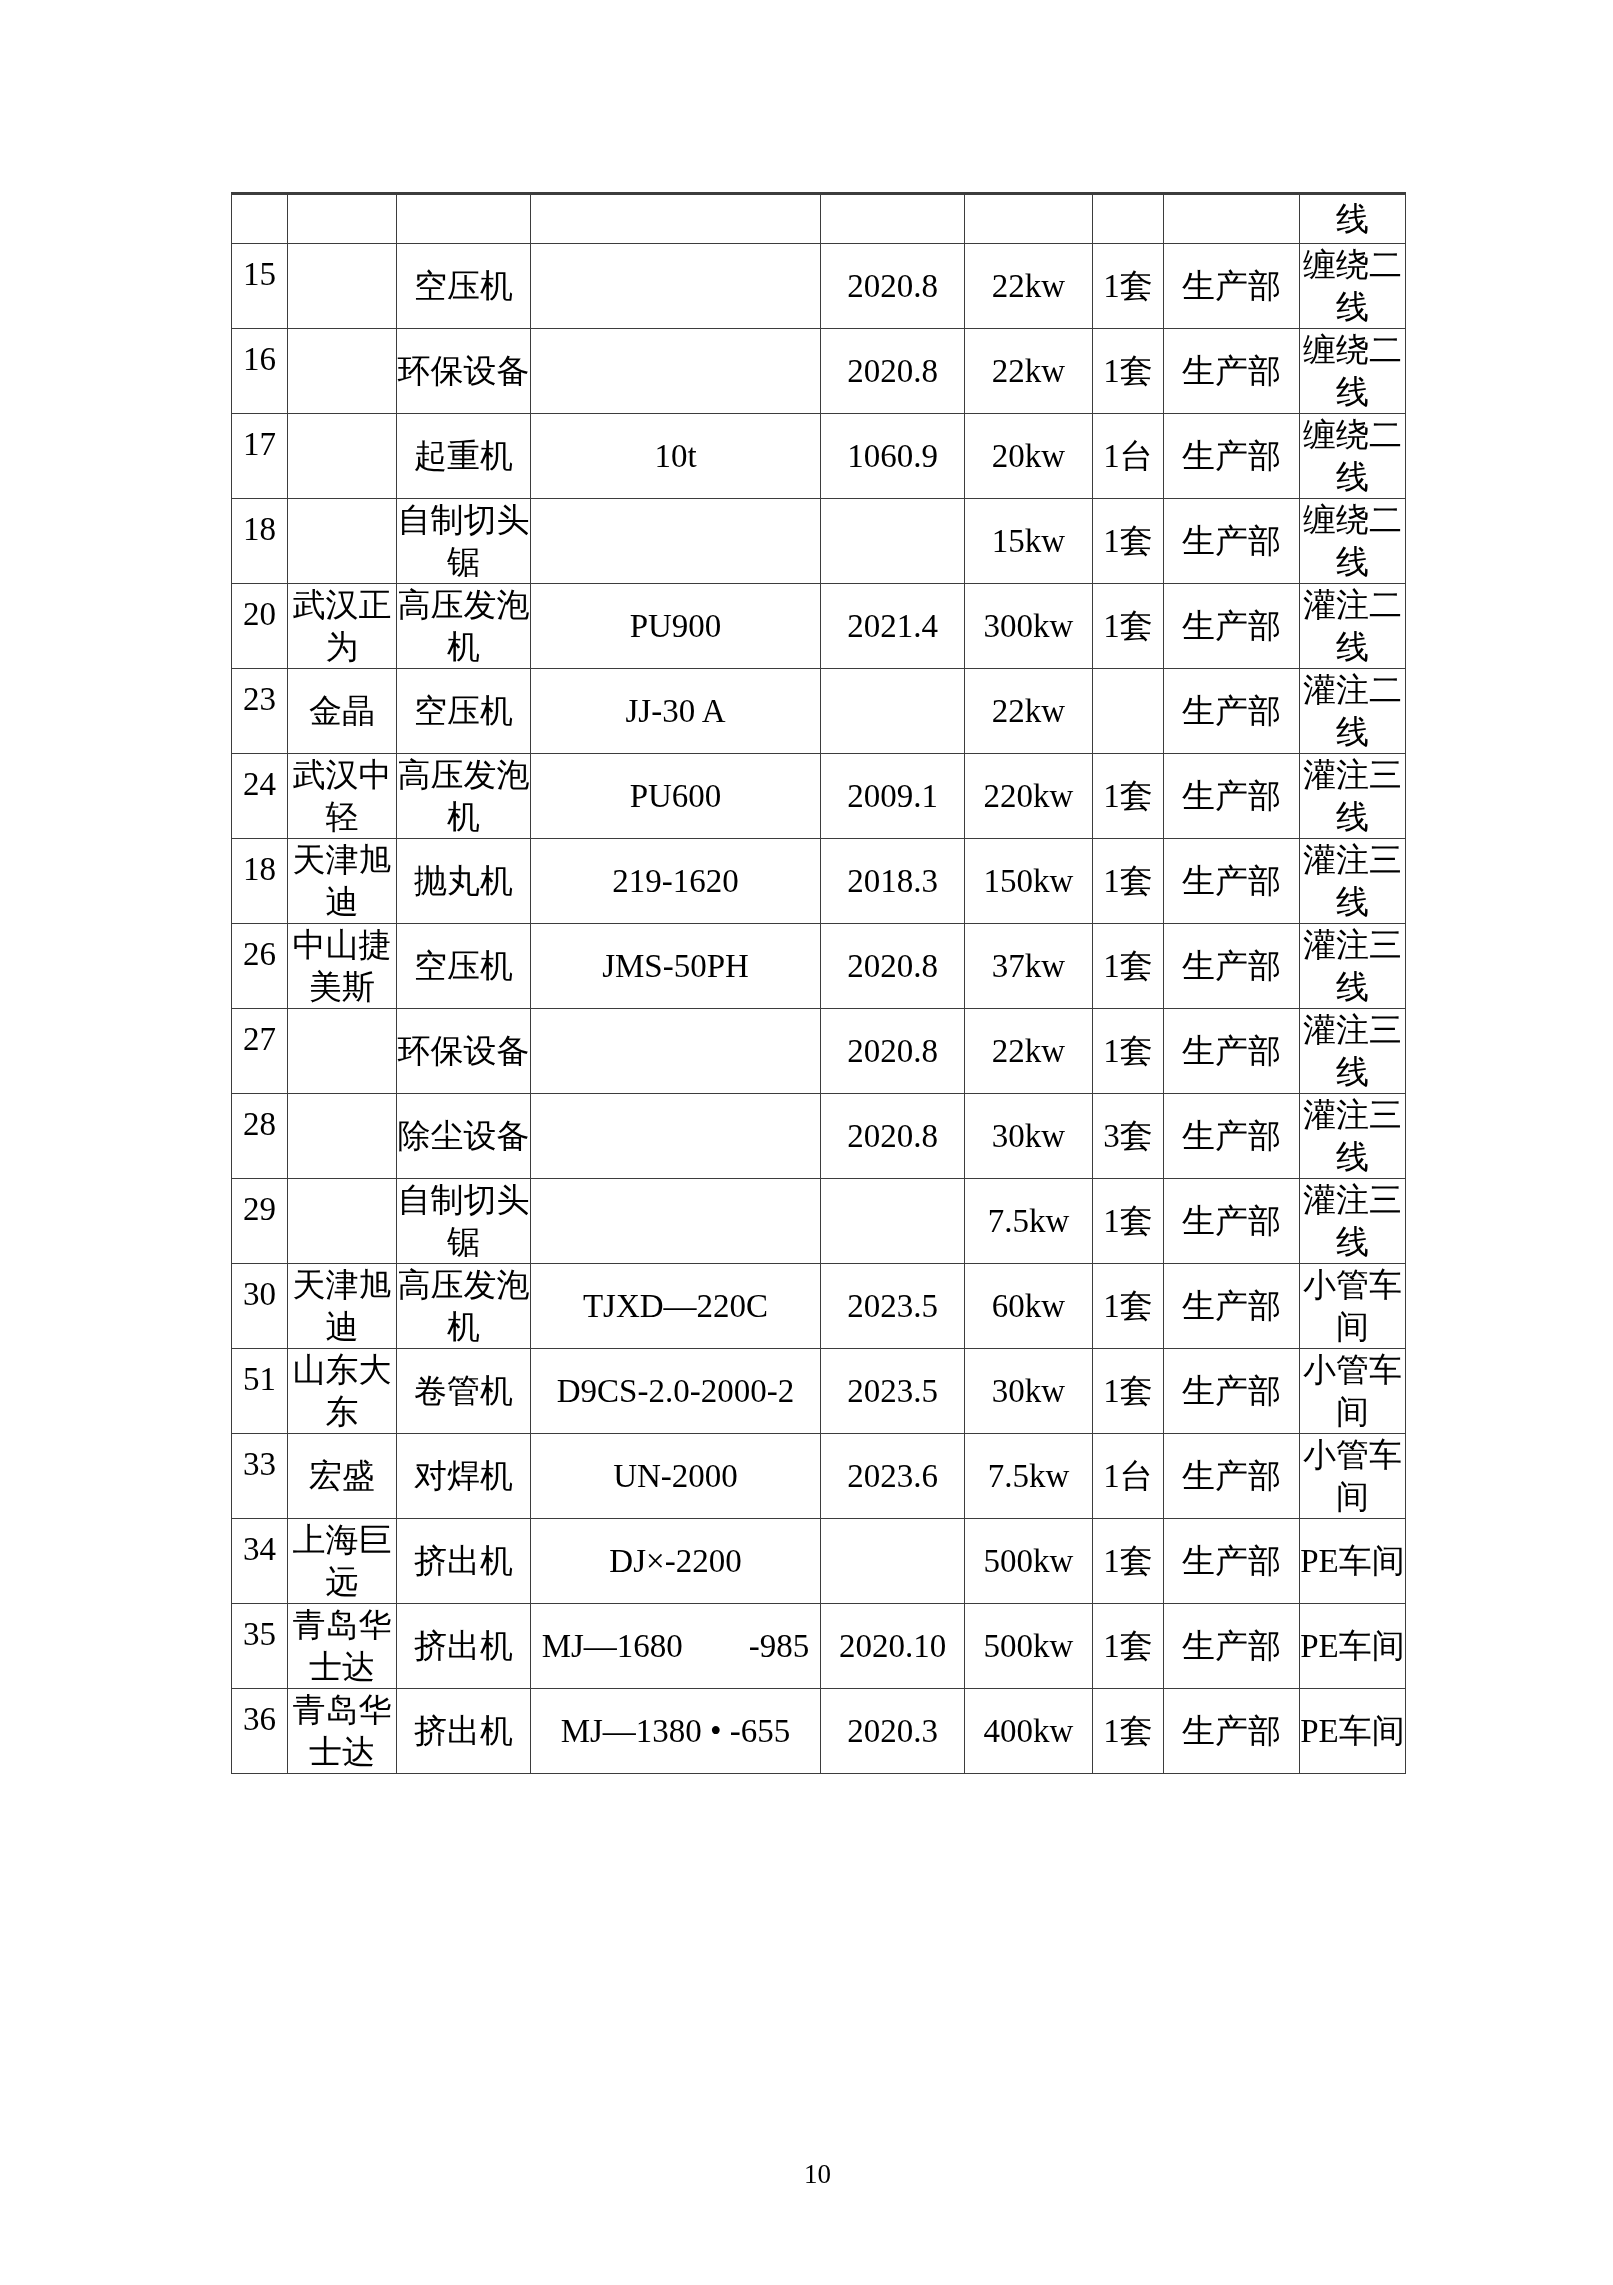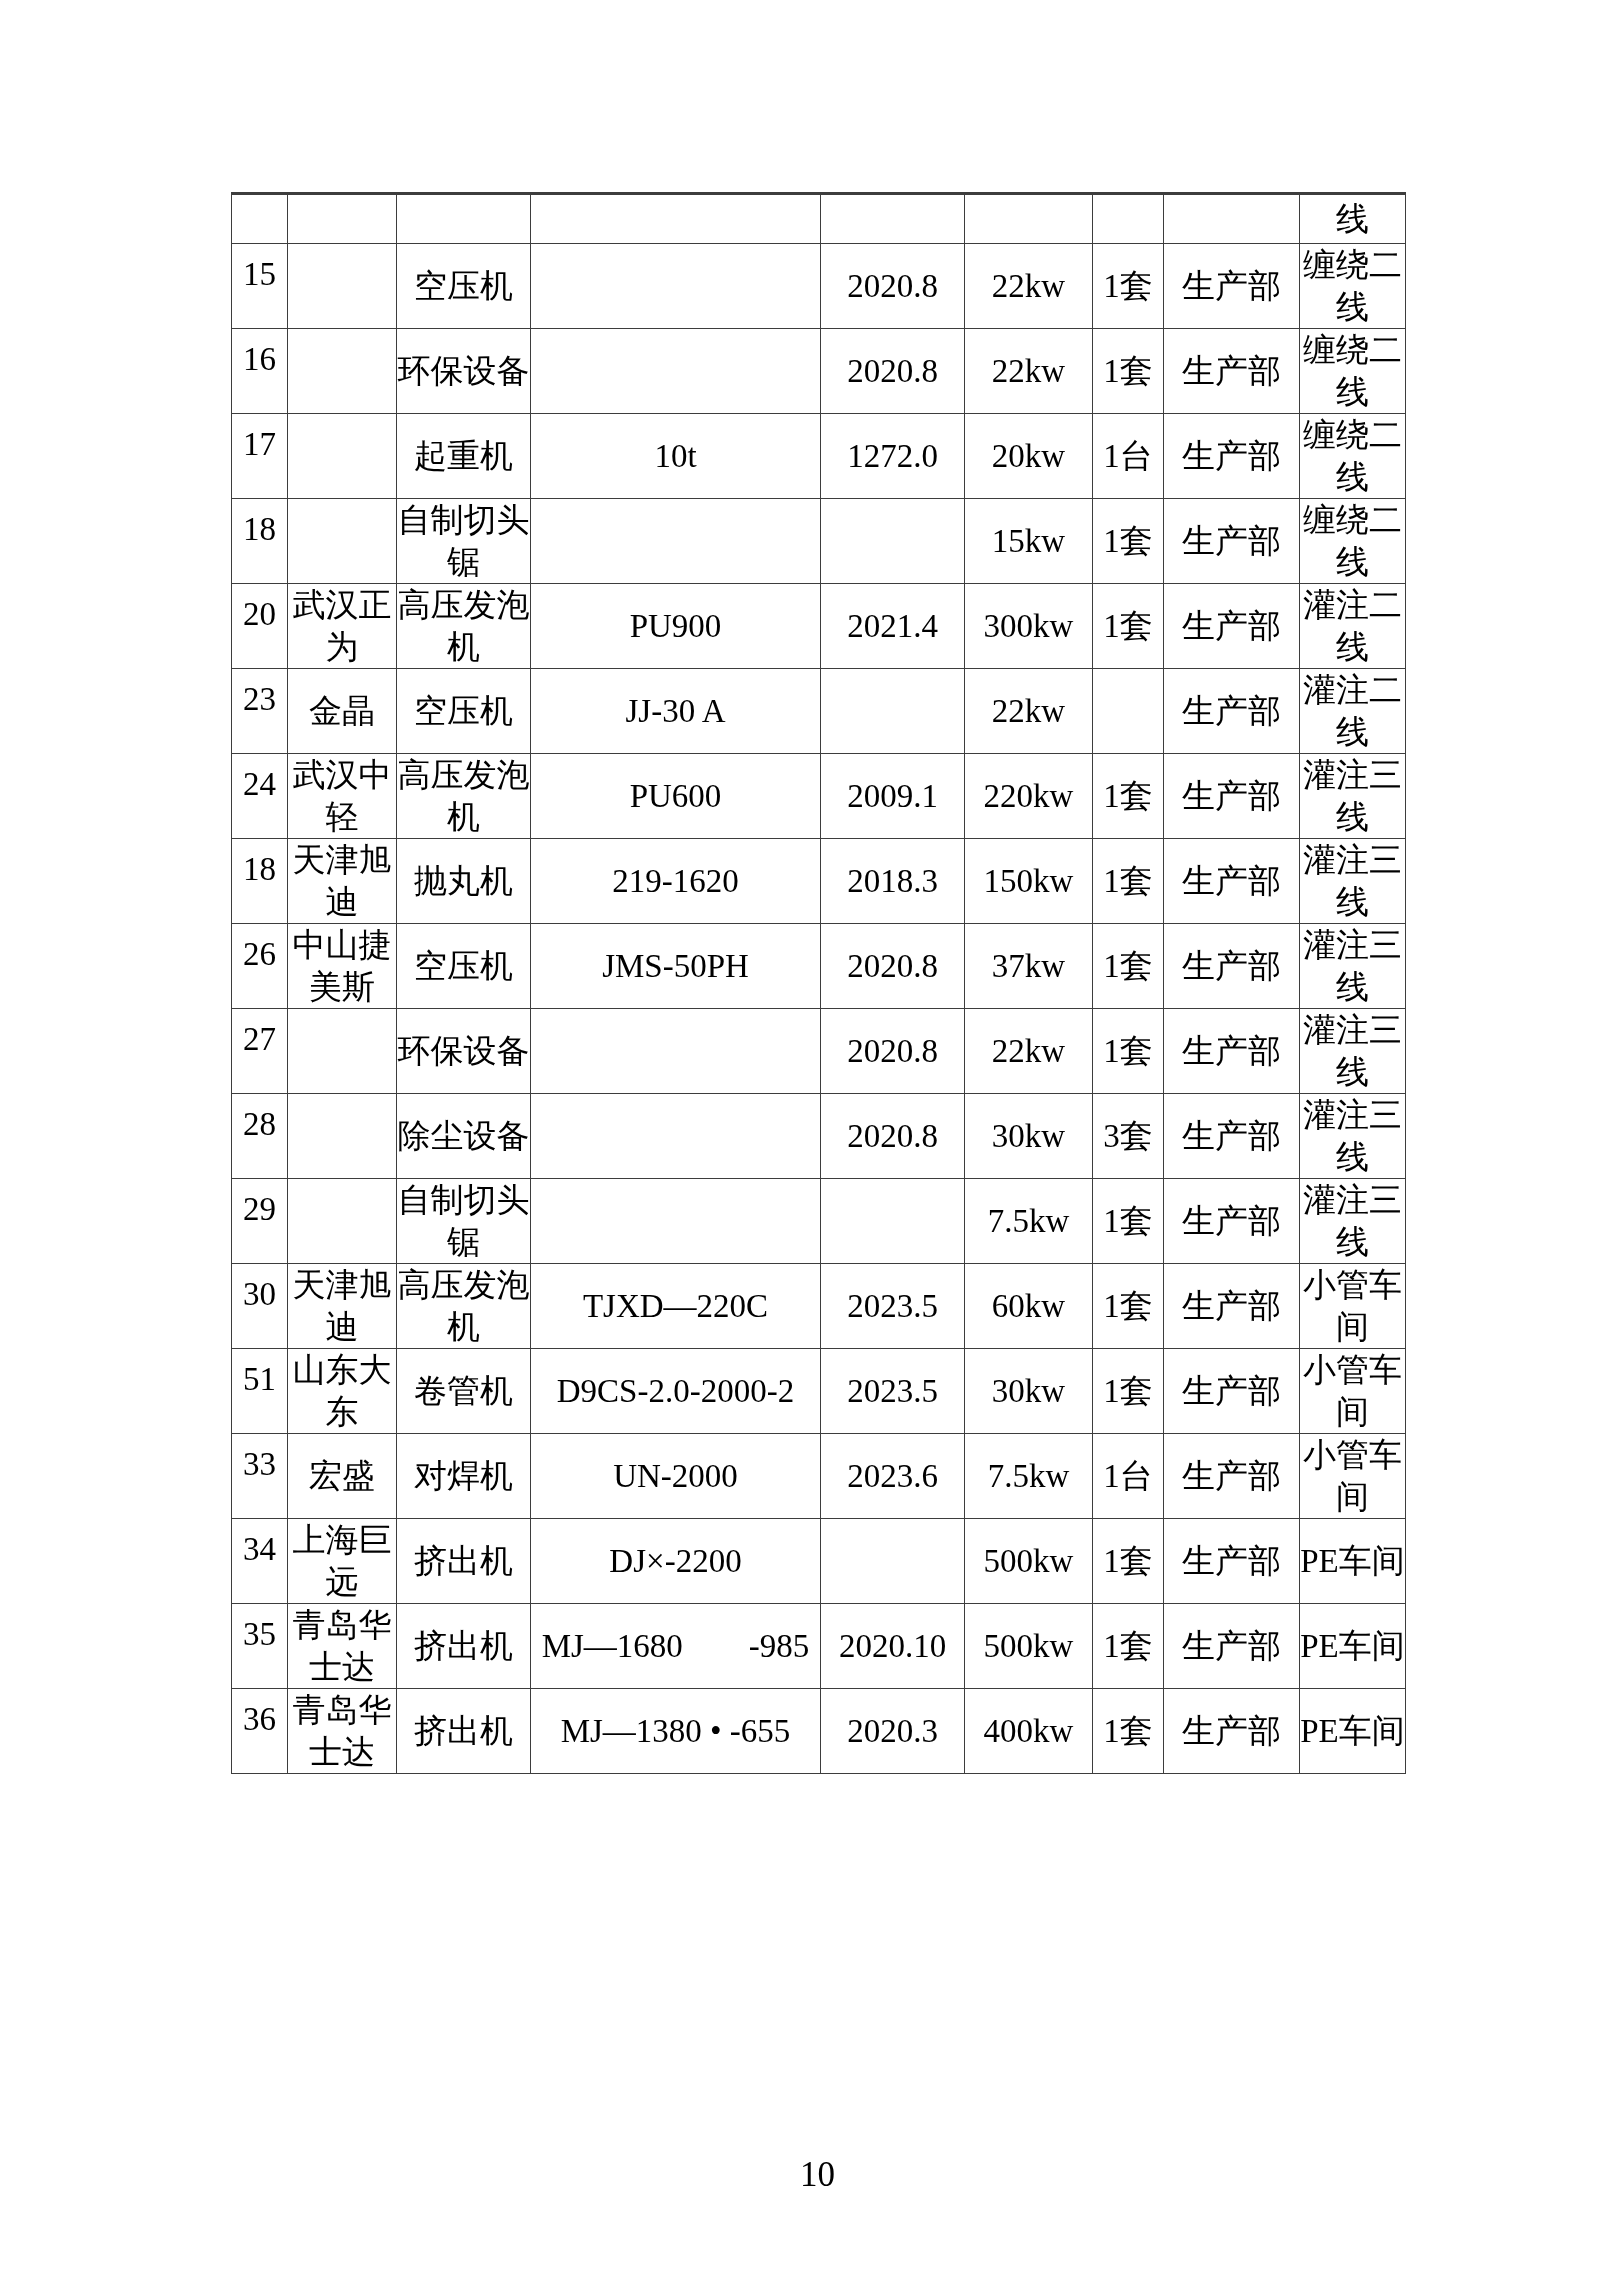--- a/index.html
+++ b/index.html
@@ -40,21 +40,21 @@
   table.equip td.cell-no {
     vertical-align: top;
     padding-top: 9px;
   }
   .page-number {
     position: absolute;
     left: 231px;
     width: 1173px;
     top: 2158px;
     text-align: center;
-    font-size: 35px;
+    font-size: 27px;
     line-height: 33px;
   }
 </style>
 </head>
 <body>
 
 <div class="page">
 
   <table class="equip">
     <colgroup>
@@ -100,21 +100,21 @@
           <td class="cell-power">22kw</td>
           <td class="cell-quantity">1套</td>
           <td class="cell-department">生产部</td>
           <td class="cell-line">缠绕二线</td>
         </tr>
         <tr class="data-row">
           <td class="cell-no">17</td>
           <td class="cell-manufacturer"></td>
           <td class="cell-equipment">起重机</td>
           <td class="cell-model">10t</td>
-          <td class="cell-date">1272.0</td>
+          <td class="cell-date">1060.9</td>
           <td class="cell-power">20kw</td>
           <td class="cell-quantity">1台</td>
           <td class="cell-department">生产部</td>
           <td class="cell-line">缠绕二线</td>
         </tr>
         <tr class="data-row">
           <td class="cell-no">18</td>
           <td class="cell-manufacturer"></td>
           <td class="cell-equipment">自制切头锯</td>
           <td class="cell-model"></td>

